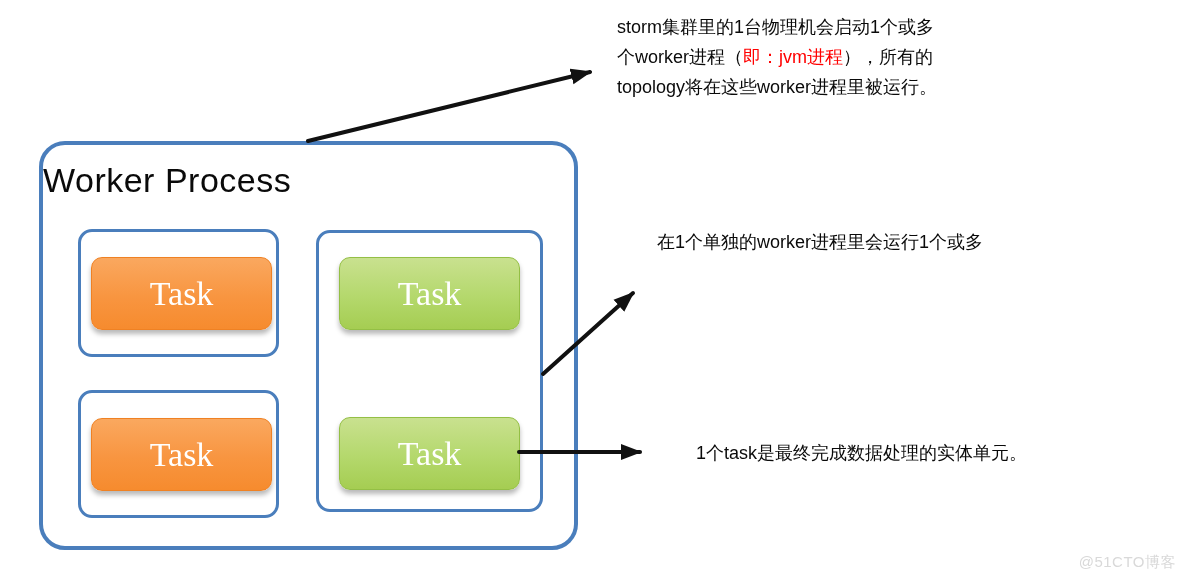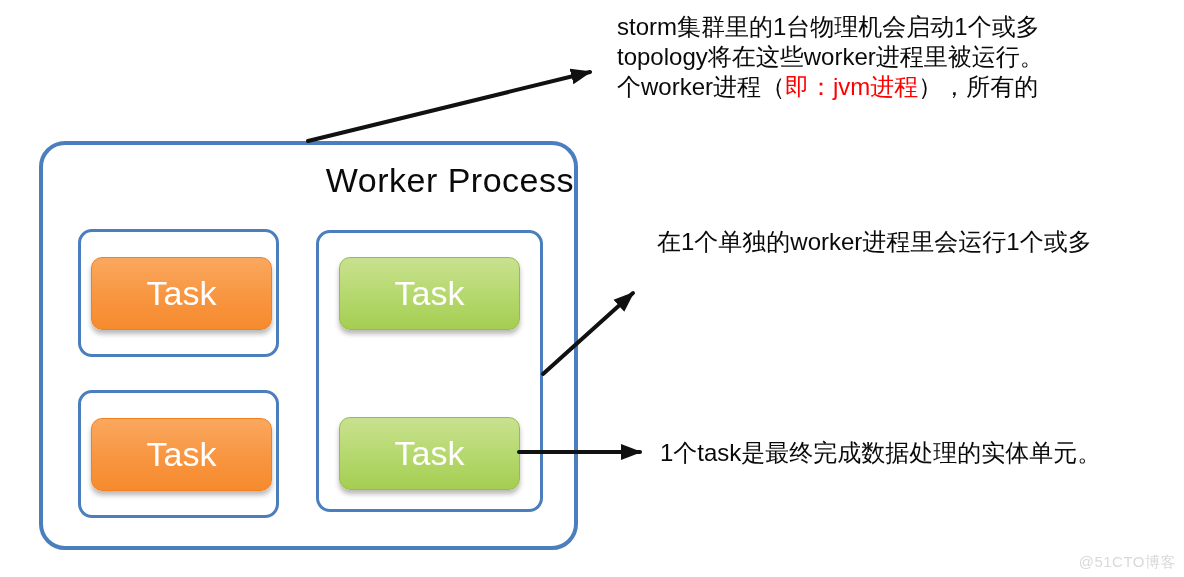--- a/index.html
+++ b/index.html
@@ -9,27 +9,27 @@
     -webkit-font-smoothing:antialiased;
   }
   .canvas{position:absolute;inset:0;}
 
   
   .worker-box{
     position:absolute;left:39px;top:141px;width:531px;height:401px;
     border:4px solid #4a7ebc;border-radius:26px;background:#ffffff;
   }
   .worker-title{
-    position:absolute;left:0;right:0;top:16px;text-align:right;
+    position:absolute;left:0;right:0;top:16px;text-align:left;
     font-size:34px;color:#0a0a0a;letter-spacing:0.5px;
   }
 
   
   .exec{
-    position:absolute;border:3px solid #4a7ebc;border-radius:14px;background:#ffffff;
+    position:absolute;border:3px solid #4a7ebc;border-radius:14px;background:#ffffff;font-family:Liberation Serif, serif;
   }
   .exec-lt{left:35px;top:84px;width:195px;height:122px;}
   .exec-lb{left:35px;top:245px;width:195px;height:122px;}
   .exec-r {left:273px;top:85px;width:221px;height:276px;}
 
   
   .task{
     position:absolute;width:179px;height:71px;border-radius:11px;
     display:flex;align-items:center;justify-content:center;
     color:#ffffff;font-size:34px;
@@ -45,25 +45,25 @@
   }
   .exec-lt .task, .exec-lb .task{left:10px;top:25px;}
   .exec-r .task-g1{left:20px;top:24px;}
   .exec-r .task-g2{left:20px;top:184px;}
 
   
   svg.arrows{position:absolute;left:0;top:0;pointer-events:none;}
   svg.arrows line{stroke:#111111;stroke-width:4;stroke-linecap:round;}
 
   
-  .note{position:absolute;color:#0a0a0a;font-size:24px;line-height:30px;white-space:nowrap;}
+  .note{position:absolute;color:#0a0a0a;font-size:18px;line-height:30px;white-space:nowrap;}
   .note .red{color:#ff0000;}
   .note-1{left:617px;top:12px;}
   .note-2{left:657px;top:227px;}
-  .note-3{left:660px;top:438px;}
+  .note-3{left:696px;top:438px;}
 
   
   .watermark{
     position:absolute;right:8px;bottom:5px;
     color:#d9d9d9;font-size:15px;letter-spacing:0.5px;
   }
 </style>
 </head>
 <body>
 
@@ -95,24 +95,24 @@
     <line x1="308" y1="141" x2="590" y2="72" marker-end="url(#ah)"></line>
     <line x1="543" y1="374" x2="633" y2="293" marker-end="url(#ah)"></line>
     <line x1="519" y1="452" x2="640" y2="452" marker-end="url(#ah)"></line>
   </svg>
 
   <div class="note note-1">
     <div class="line">
       <span>storm集群里的1台物理机会启动1个或多</span>
     </div>
     <div class="line">
-      <span>topology将在这些worker进程里被运行。</span>
+      <span>个worker进程（</span><span class="red">即：jvm进程</span><span>），所有的</span>
     </div>
     <div class="line">
-      <span>个worker进程（</span><span class="red">即：jvm进程</span><span>），所有的</span>
+      <span>topology将在这些worker进程里被运行。</span>
     </div>
   </div>
 
   <div class="note note-2">
     <div class="line">
       <span>在1个单独的worker进程里会运行1个或多</span>
     </div>
   </div>
 
   <div class="note note-3">

